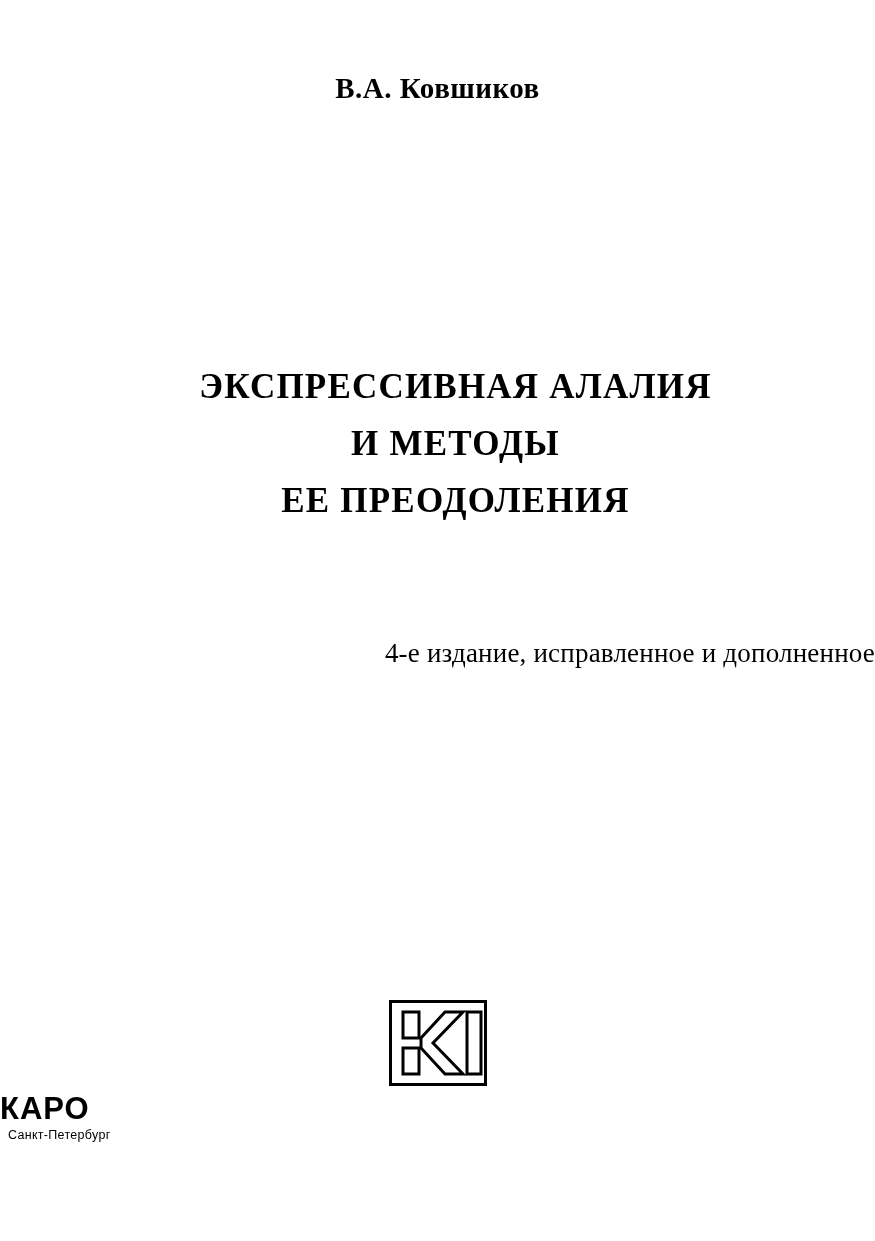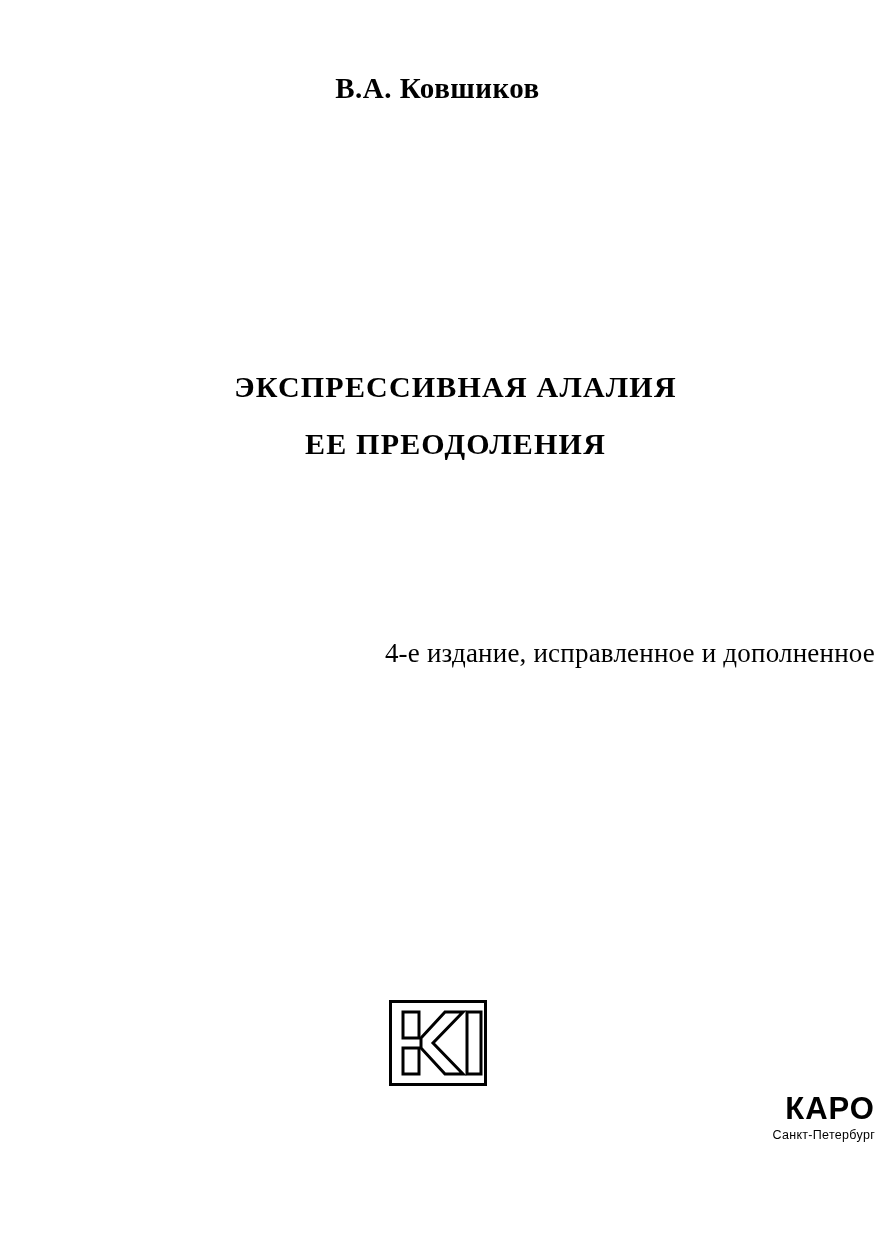--- a/index.html
+++ b/index.html
@@ -39,21 +39,21 @@
   .title-block {
     position: absolute;
     top: 358px;
     left: 0;
     width: 875px;
     text-align: center;
   }
   .title-line {
     font-family: "Liberation Serif", serif;
     font-weight: bold;
-    font-size: 30px;
+    font-size: 35px;
     line-height: 57px;
     letter-spacing: 1.2px;
     white-space: nowrap;
     padding-left: 36px;
   }
 
   
   .edition {
     position: absolute;
     top: 638px;
@@ -64,21 +64,21 @@
     font-size: 27px;
     letter-spacing: 0.2px;
   }
 
   
   .publisher {
     position: absolute;
     top: 1000px;
     left: 0;
     width: 875px;
-    text-align: right;
+    text-align: left;
   }
   .logo-mark {
     display: block;
     margin: 0 auto;
     width: 98px;
     height: 86px;
   }
   .publisher-name {
     margin-top: 6px;
     font-family: "Liberation Sans", sans-serif;
@@ -98,20 +98,21 @@
 </style>
 </head>
 <body>
 
 <div class="page">
 
   <div class="author">В.А. Ковшиков</div>
 
   <div class="title-block">
     <div class="title-line">ЭКСПРЕССИВНАЯ АЛАЛИЯ</div>
+    <div class="title-line">И МЕТОДЫ</div>
     <div class="title-line">ЕЕ ПРЕОДОЛЕНИЯ</div>
   </div>
 
   <div class="edition">4-е издание, исправленное и дополненное</div>
 
   <div class="publisher">
     <svg class="logo-mark" viewBox="0 0 98 86" aria-hidden="true">
 
       <rect x="1.5" y="1.5" width="95" height="83" fill="none" stroke="#000000" stroke-width="3"></rect>
 

